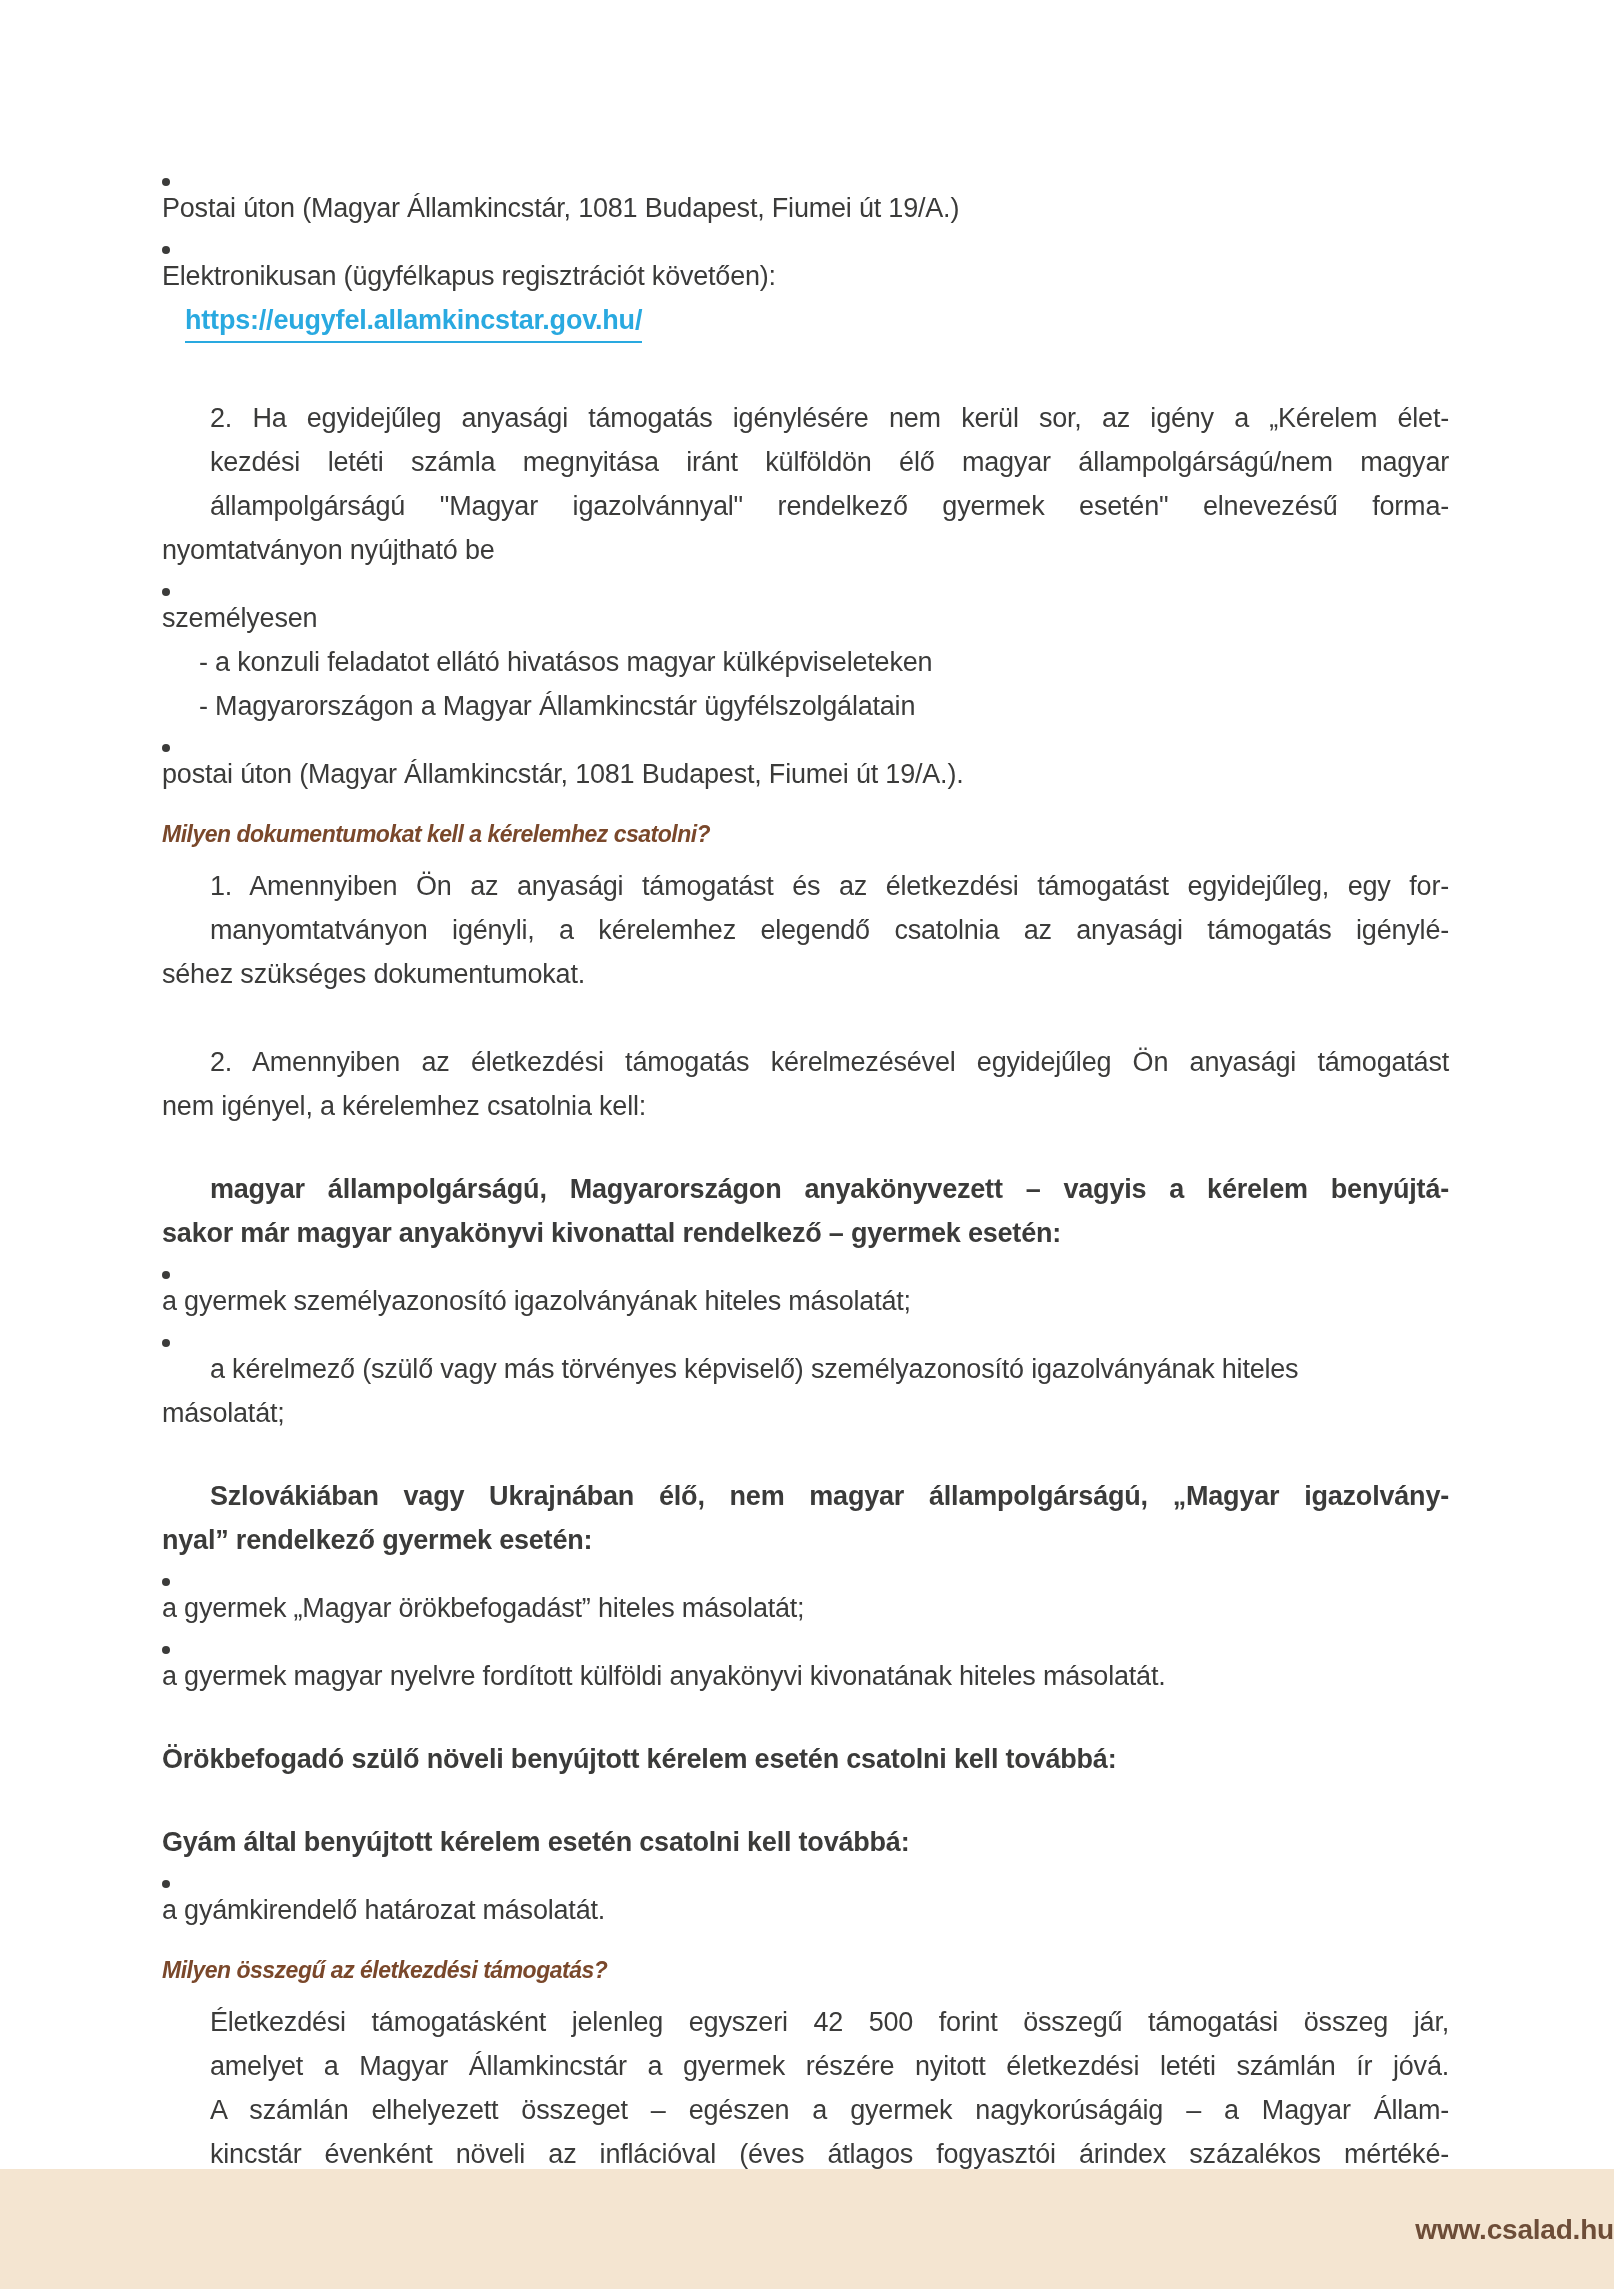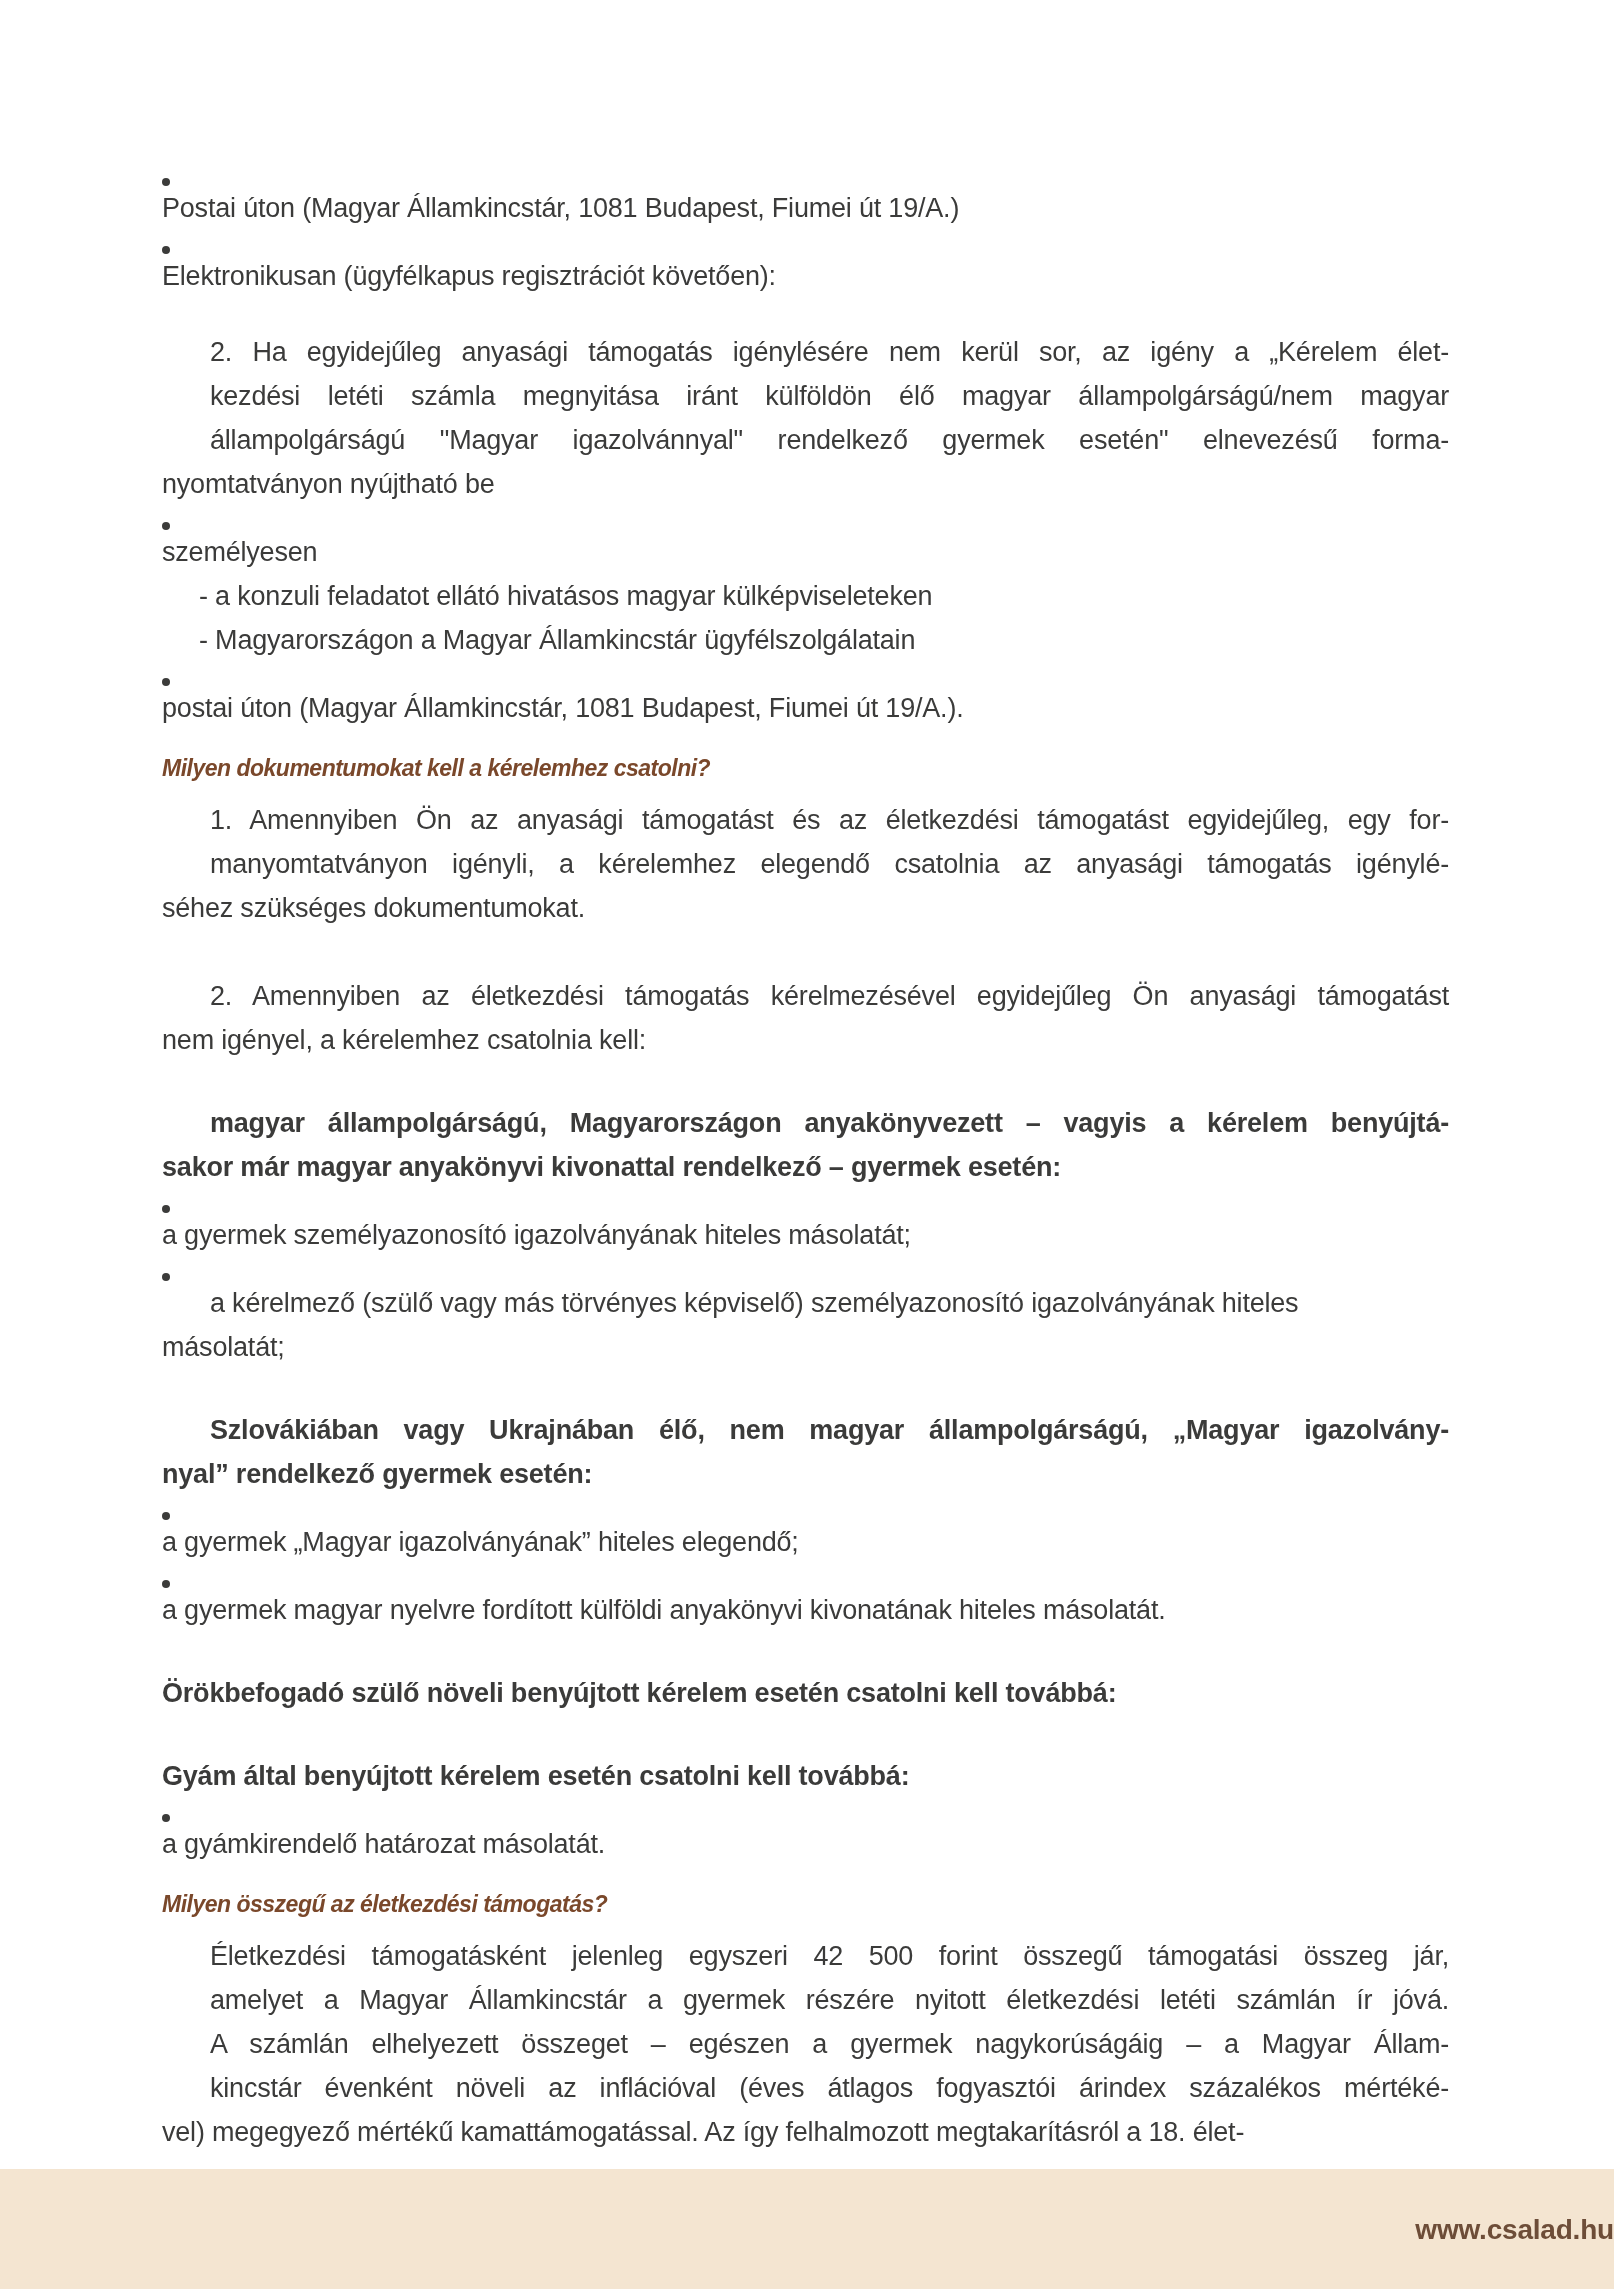--- a/index.html
+++ b/index.html
@@ -74,20 +74,23 @@
     <div class="btxt">Postai úton (Magyar Államkincstár, 1081 Budapest, Fiumei út 19/A.)</div>
   </div>
 
   <div class="bullet">
     <span class="marker">
         <span class="dot"></span>
       </span>
     <div class="btxt">Elektronikusan (ügyfélkapus regisztrációt követően):</div>
   </div>
 
+  <div class="linkline">
+    <span class="link">https://eugyfel.allamkincstar.gov.hu/</span>
+  </div>
 
   <div class="mt-app">
       <div class="jl">2. Ha egyidejűleg anyasági támogatás igénylésére nem kerül sor, az igény a „Kérelem élet-</div>
       <div class="jl">kezdési letéti számla megnyitása iránt külföldön élő magyar állampolgárságú/nem magyar</div>
       <div class="jl">állampolgárságú "Magyar igazolvánnyal" rendelkező gyermek esetén" elnevezésű forma-</div>
       <div>nyomtatványon nyújtható be</div>
     </div>
 
   <div class="bullet">
     <span class="marker">
@@ -146,21 +149,21 @@
   <div class="bold mt-case">
       <div class="jl">Szlovákiában vagy Ukrajnában élő, nem magyar állampolgárságú, „Magyar igazolvány-</div>
       <div>nyal” rendelkező gyermek esetén:</div>
     </div>
 
   <div class="bullet">
     <span class="marker">
         <span class="dot"></span>
       </span>
     <div class="btxt">
-        <div>a gyermek „Magyar igazolványának” hiteles elegendő;</div>
+        <div>a gyermek „Magyar örökbefogadást” hiteles másolatát;</div>
       </div>
   </div>
 
   <div class="bullet">
     <span class="marker">
         <span class="dot"></span>
       </span>
     <div class="btxt">
         <div>a gyermek magyar nyelvre fordított külföldi anyakönyvi kivonatának hiteles másolatát.</div>
       </div>

